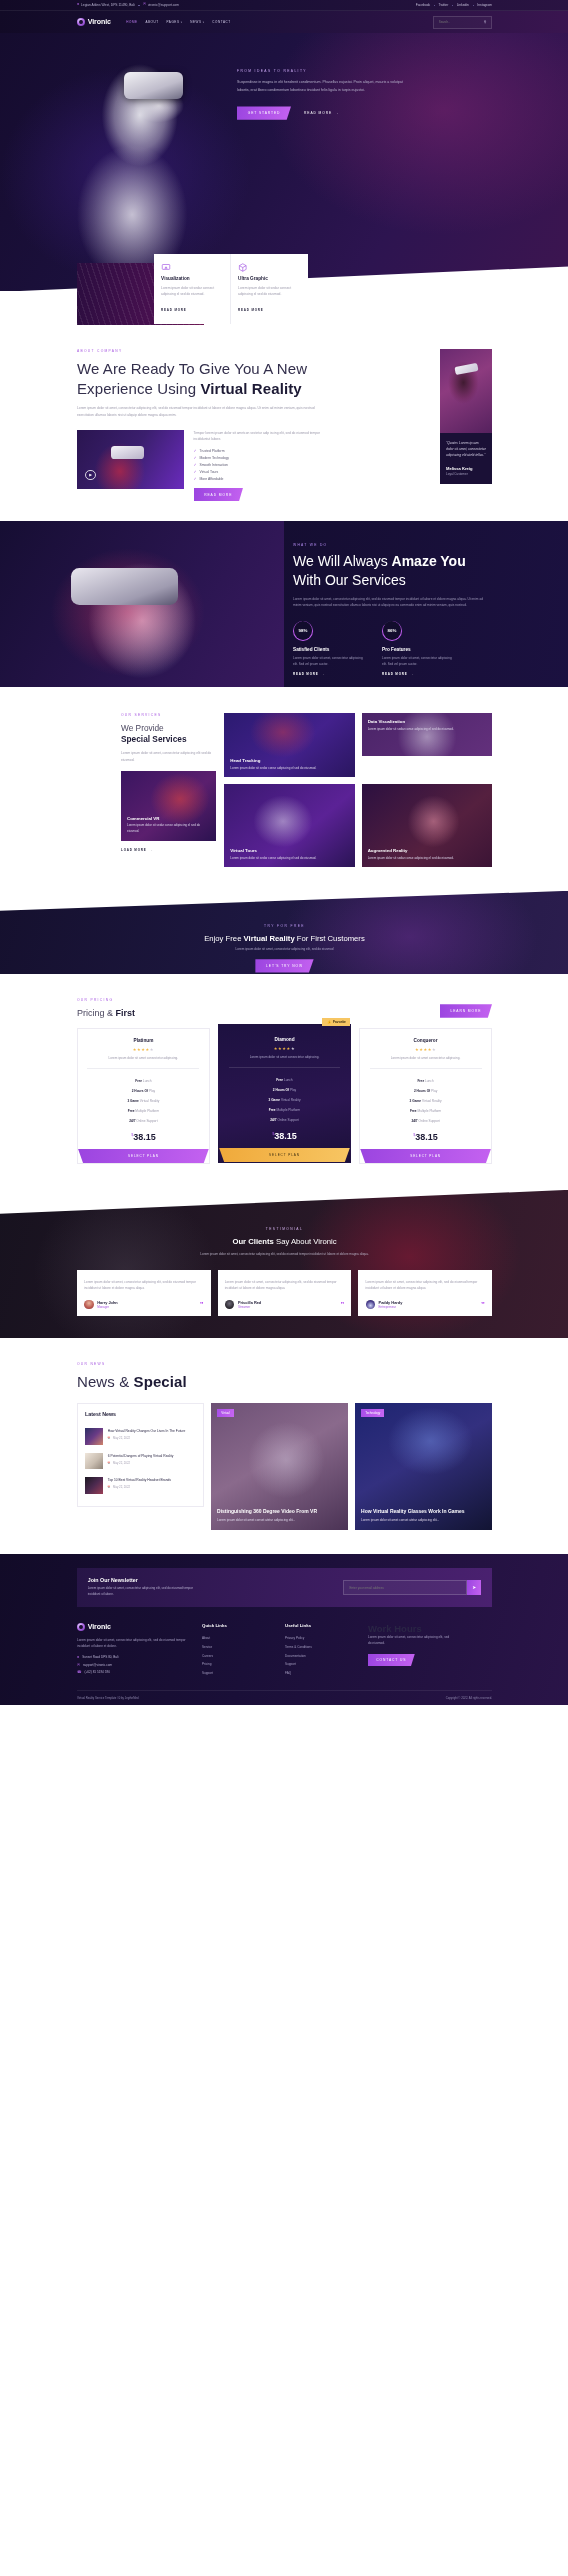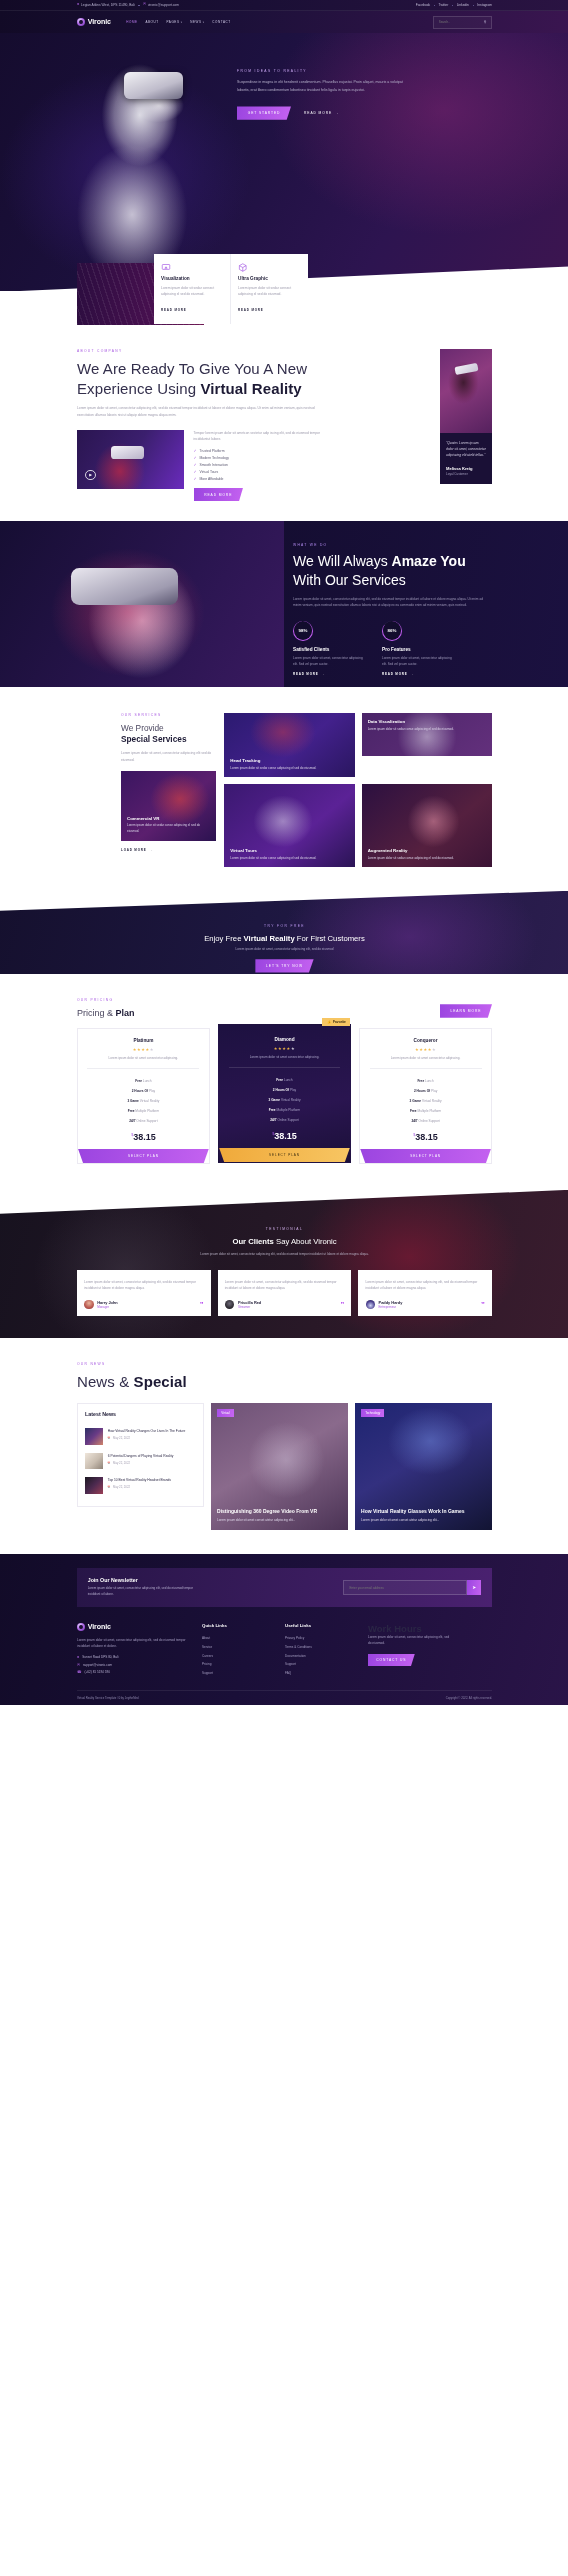--- a/index.html
+++ b/index.html
@@ -645,21 +645,21 @@
     <button class="btn-primary">LET'S TRY NOW</button>
   </div>
 </section>
 
 <section class="pricing">
   <div class="wrap">
     <div class="pr-head">
       <div>
         <div class="sec-eyebrow">OUR PRICING</div>
         <h2>
-          <span>Pricing &amp; </span><b>Plan</b>
+          <span>Pricing &amp; </span><b>First</b>
         </h2>
       </div>
       <button class="btn-primary">LEARN MORE</button>
     </div>
     <div class="plans">
 
       <div class="plan">
         <h3>Platinum</h3>
         <div class="stars">★★★★<span class="off">★</span></div>
         <p class="blurb">Lorem ipsum dolor sit amet consectetur adipiscing.</p>

